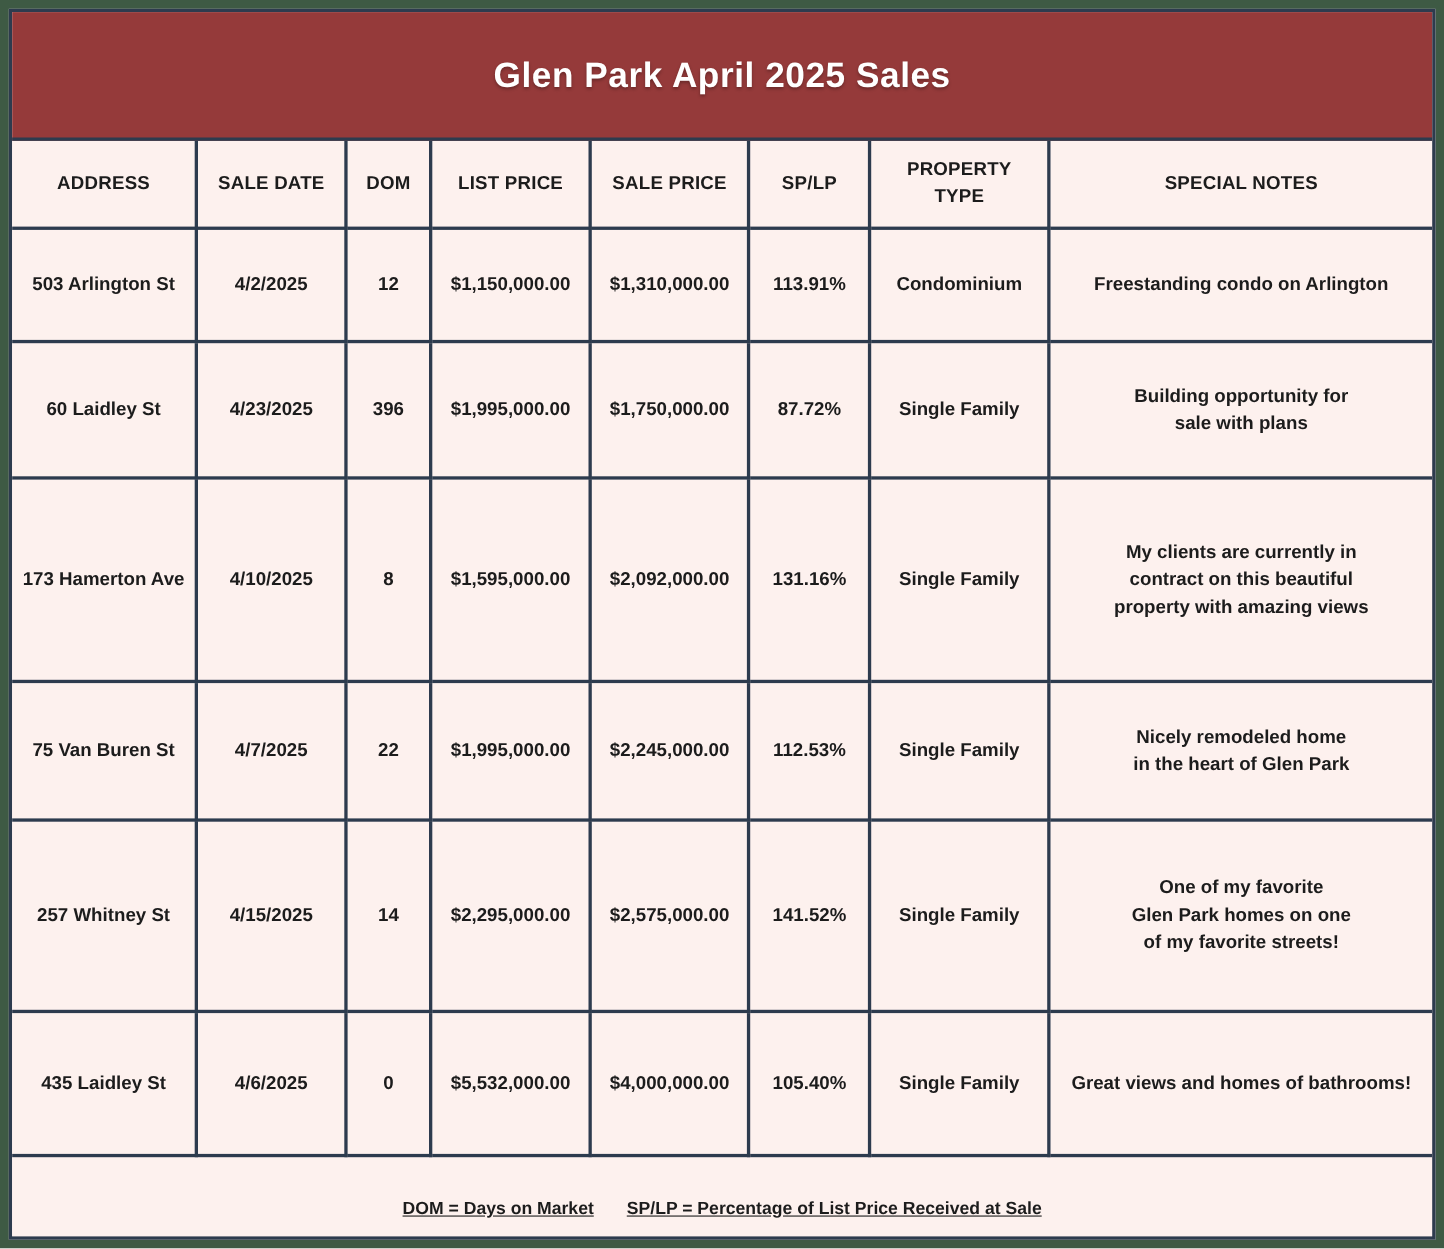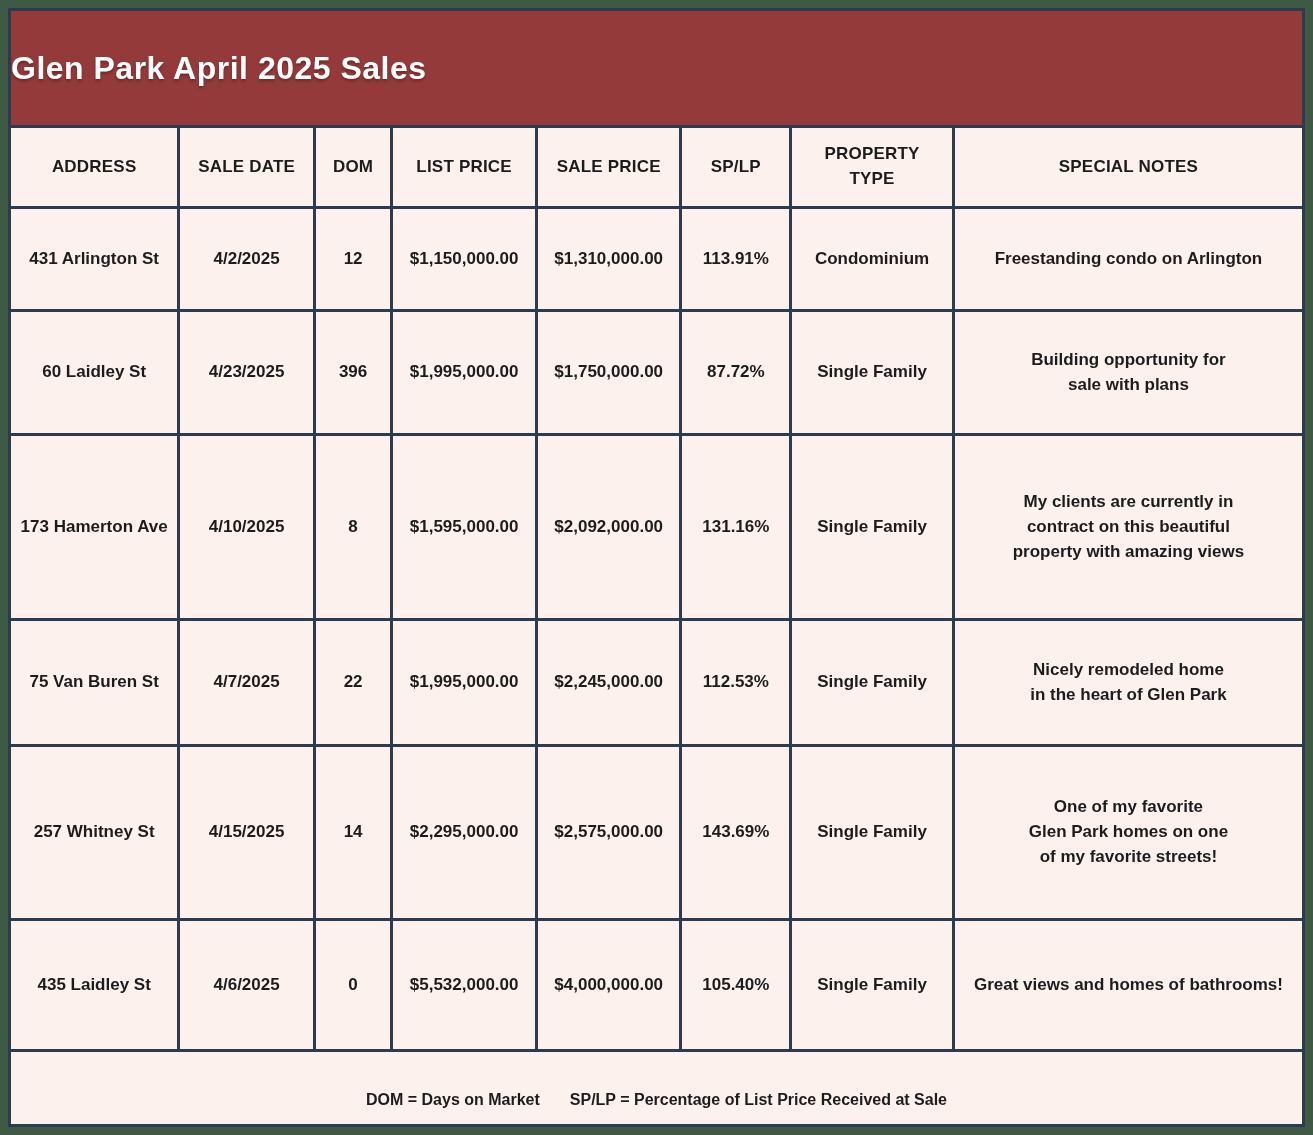--- a/index.html
+++ b/index.html
@@ -24,21 +24,21 @@
     flex-direction: column;
     overflow: hidden;
   }
   #banner {
     height: 114px;
     flex: 0 0 auto;
     background: #953a3a;
     border-bottom: 3px solid #2d3b4e;
     display: flex;
     align-items: center;
-    justify-content: flex-start;
+    justify-content: center;
   }
   #banner h1 {
     margin: 0;
     color: #ffffff;
     font-size: 32px;
     font-weight: bold;
     letter-spacing: 0.5px;
     text-shadow: 0 2px 3px rgba(0,0,0,0.30);
   }
   table {
@@ -62,20 +62,21 @@
   }
   
   tr > *:first-child { border-left: none; }
   tr > *:last-child  { border-right: none; }
   thead th { border-top: none; height: 66px; font-size: 17px; letter-spacing: 0.2px; }
   tfoot td { border-bottom: none; border-left: none; border-right: none; height: 60px; font-size: 16px; }
   #footnote-wrap {
     display: inline-flex;
     gap: 30px;
     justify-content: center;
+    text-decoration: underline;
   }
 </style>
 </head>
 <body>
 
 <div id="frame">
   <div id="inner">
 
     <div id="banner">
       <h1>Glen Park April 2025 Sales</h1>
@@ -99,21 +100,21 @@
             <th>DOM</th>
             <th>LIST PRICE</th>
             <th>SALE PRICE</th>
             <th>SP/LP</th>
             <th>PROPERTY TYPE</th>
             <th>SPECIAL NOTES</th>
           </tr>
       </thead>
       <tbody id="table-body">
           <tr style="height: 74px;">
-            <td>431 Arlington St</td>
+            <td>503 Arlington St</td>
             <td>4/2/2025</td>
             <td>12</td>
             <td>$1,150,000.00</td>
             <td>$1,310,000.00</td>
             <td>113.91%</td>
             <td>Condominium</td>
             <td>Freestanding condo on Arlington</td>
           </tr>
           <tr style="height: 89px;">
             <td>60 Laidley St</td>
@@ -148,21 +149,21 @@
             <td>Single Family</td>
             <td>Nicely remodeled home
 in the heart of Glen Park</td>
           </tr>
           <tr style="height: 125px;">
             <td>257 Whitney St</td>
             <td>4/15/2025</td>
             <td>14</td>
             <td>$2,295,000.00</td>
             <td>$2,575,000.00</td>
-            <td>143.69%</td>
+            <td>141.52%</td>
             <td>Single Family</td>
             <td>One of my favorite
 Glen Park homes on one
 of my favorite streets!</td>
           </tr>
           <tr style="height: 94px;">
             <td>435 Laidley St</td>
             <td>4/6/2025</td>
             <td>0</td>
             <td>$5,532,000.00</td>

